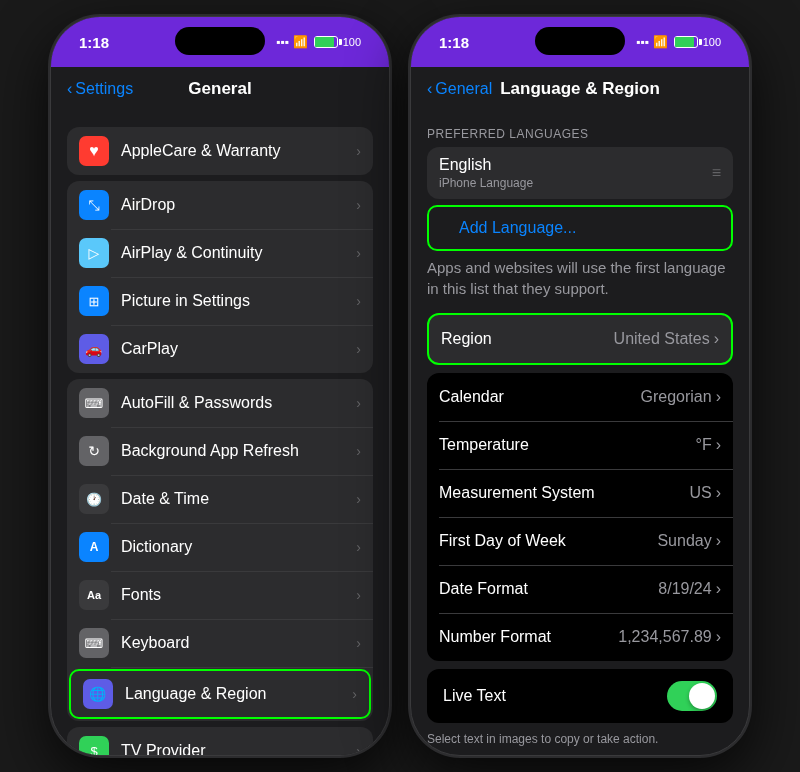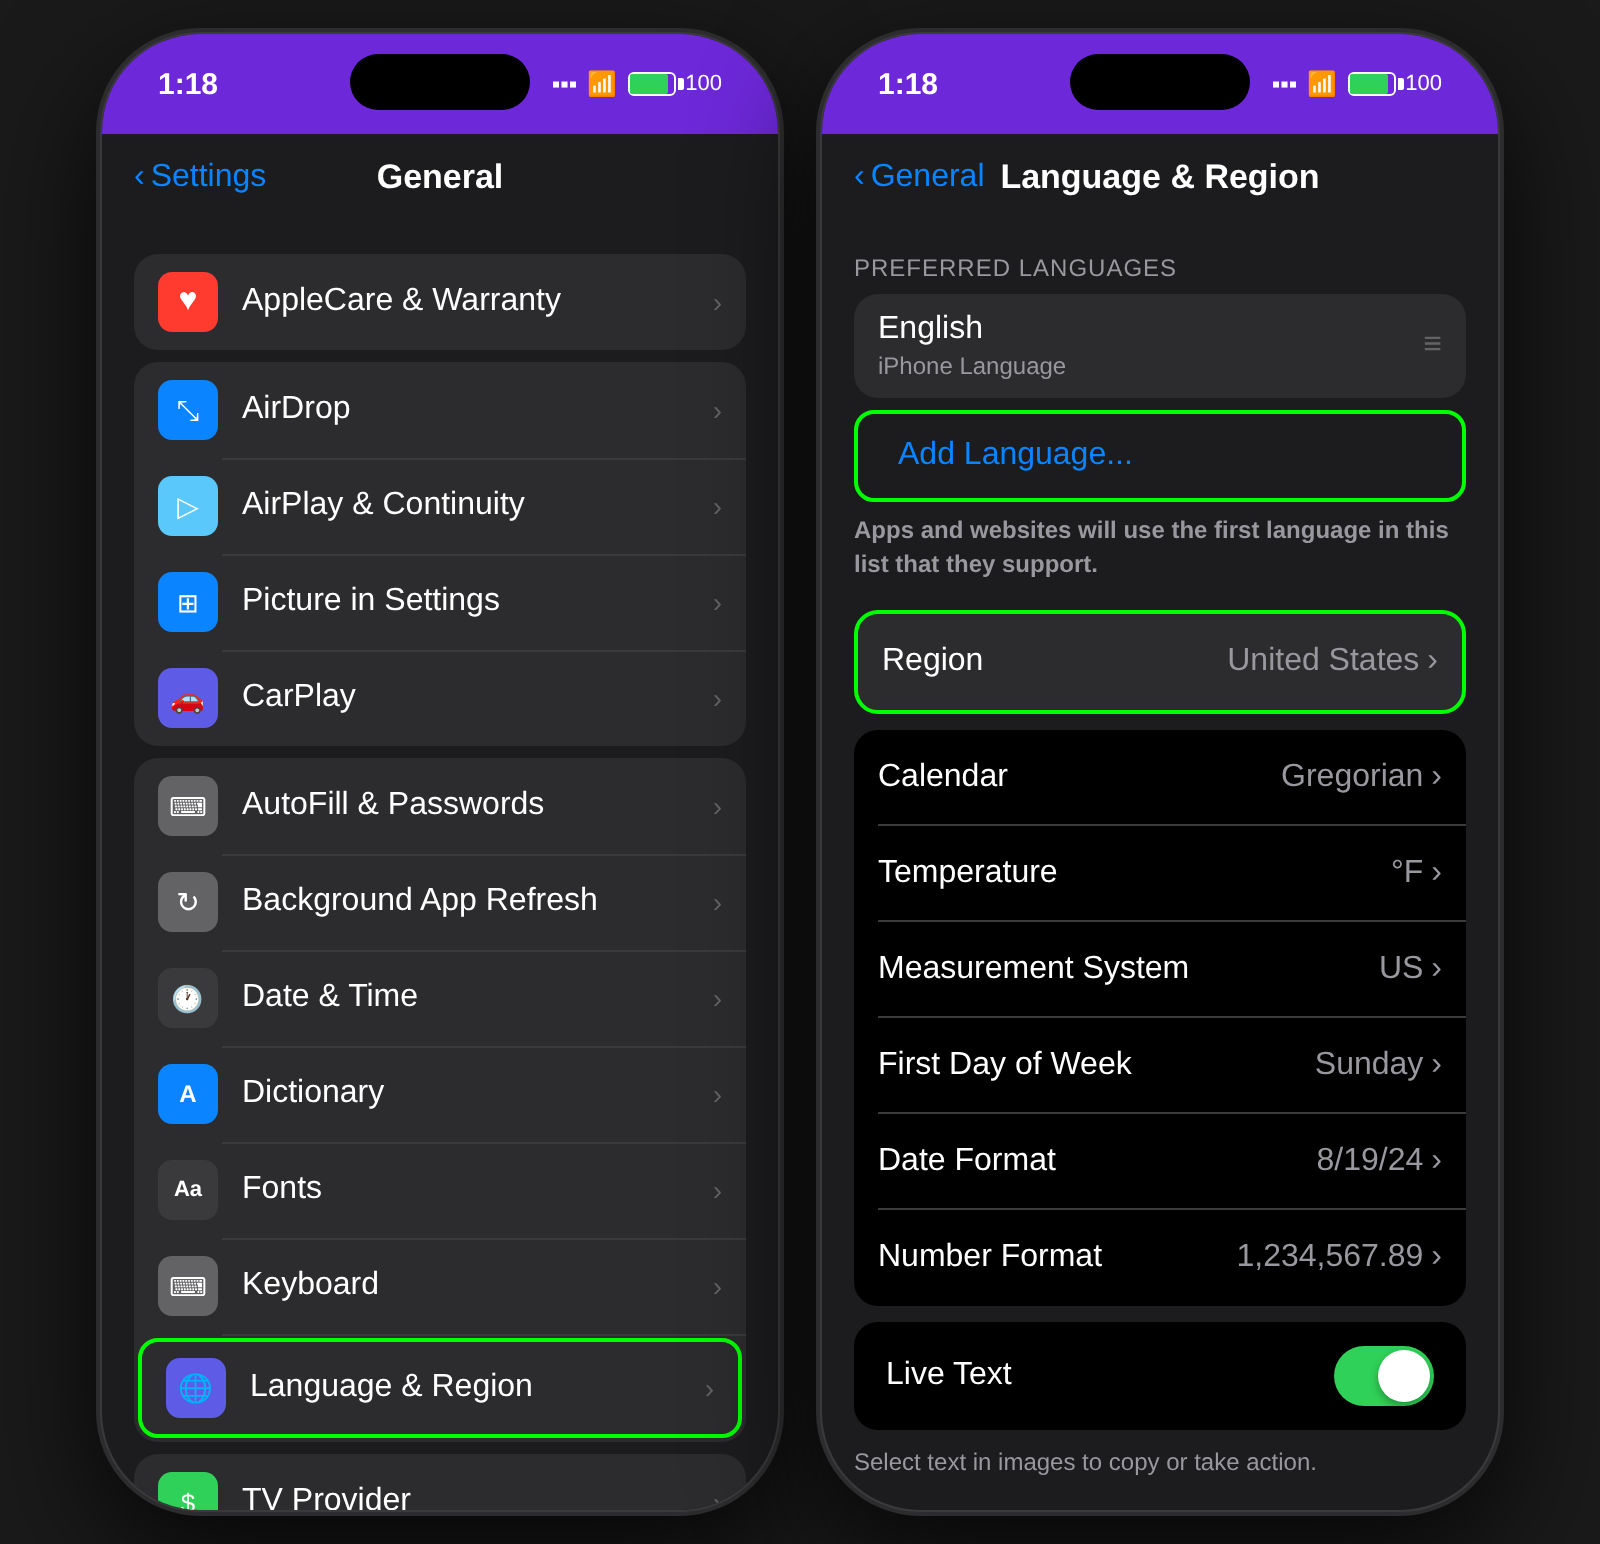--- a/index.html
+++ b/index.html
@@ -224,36 +224,35 @@
     .lang-item .hamburger {
       color: #636366;
       font-size: 16px;
     }
 
     .add-language-btn {
       margin: 6px 16px;
       background: transparent;
       border: 2.5px solid #00ff00;
       border-radius: 10px;
-      padding: 12px 20px;
+      padding: 12px 30px;
       display: flex;
       align-items: center;
       cursor: pointer;
     }
     .add-language-btn .add-text {
       font-size: 16px;
       color: #0a84ff;
     }
 
     .add-note {
-      font-size: 12px;
+      font-size: 15px;
       color: #98989e;
       margin: 0 16px 14px;
       line-height: 1.4;
-      font-weight: bold;
     }
 
     .region-group {
       margin: 0 16px;
       background: #2c2c2e;
       border-radius: 12px;
       overflow: hidden;
       border: 2.5px solid #00ff00;
     }
 

